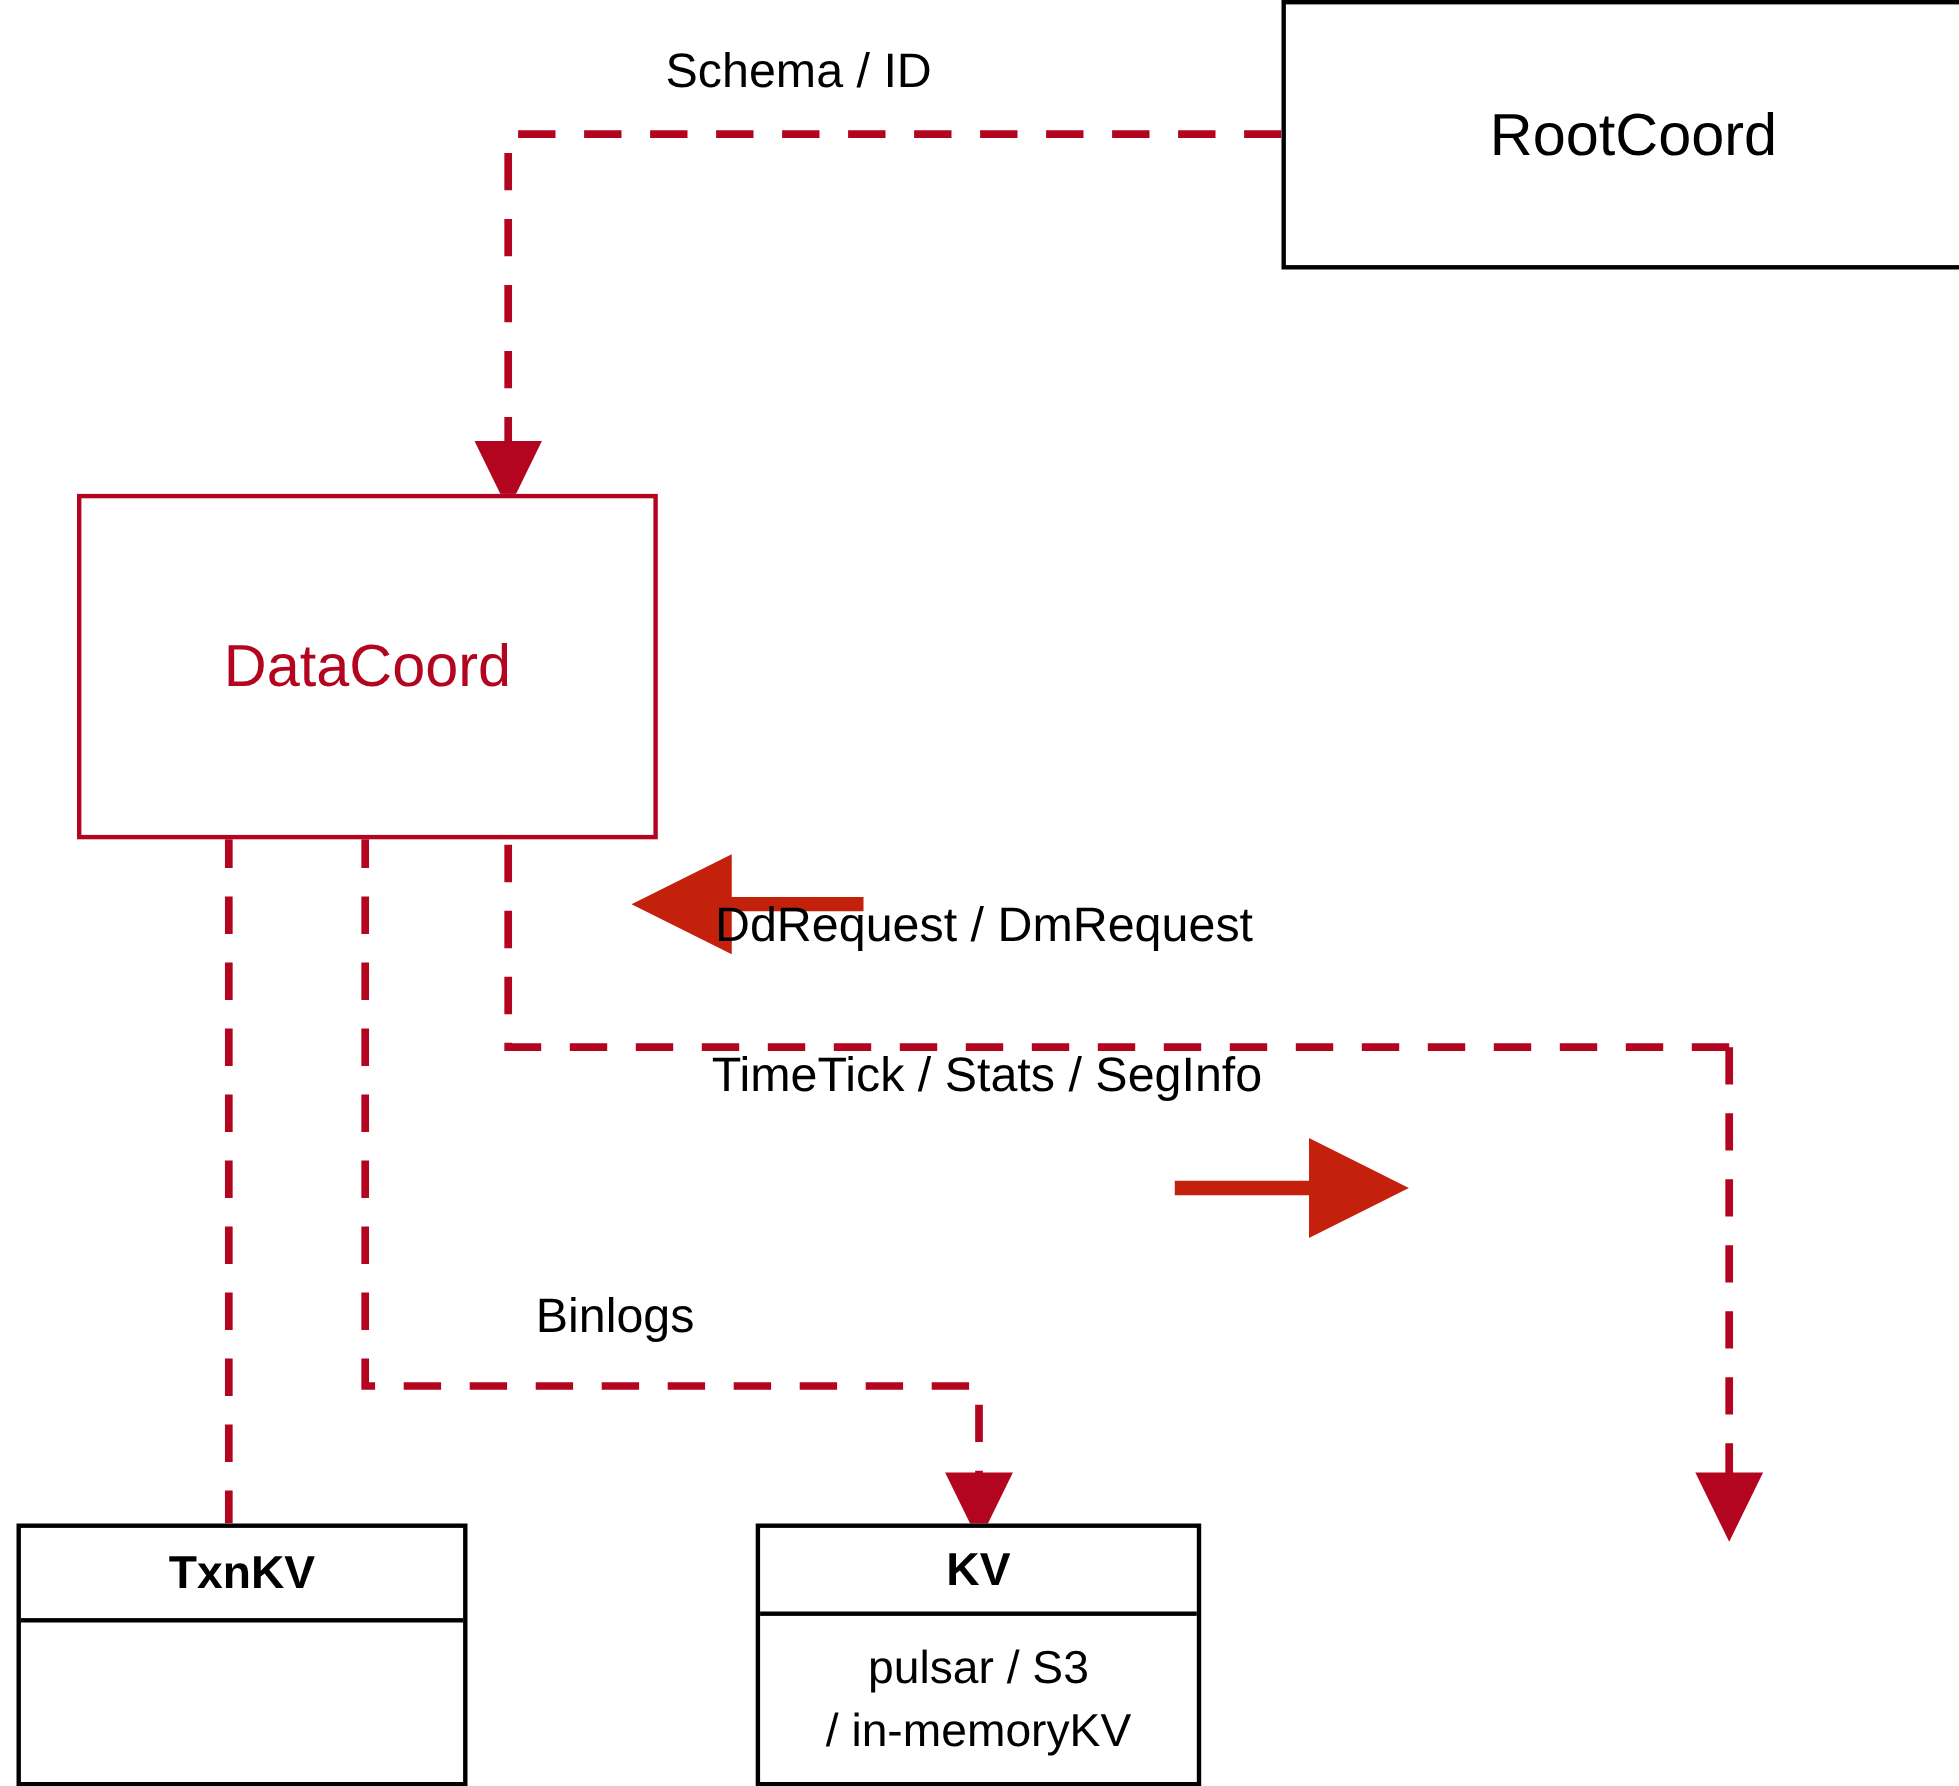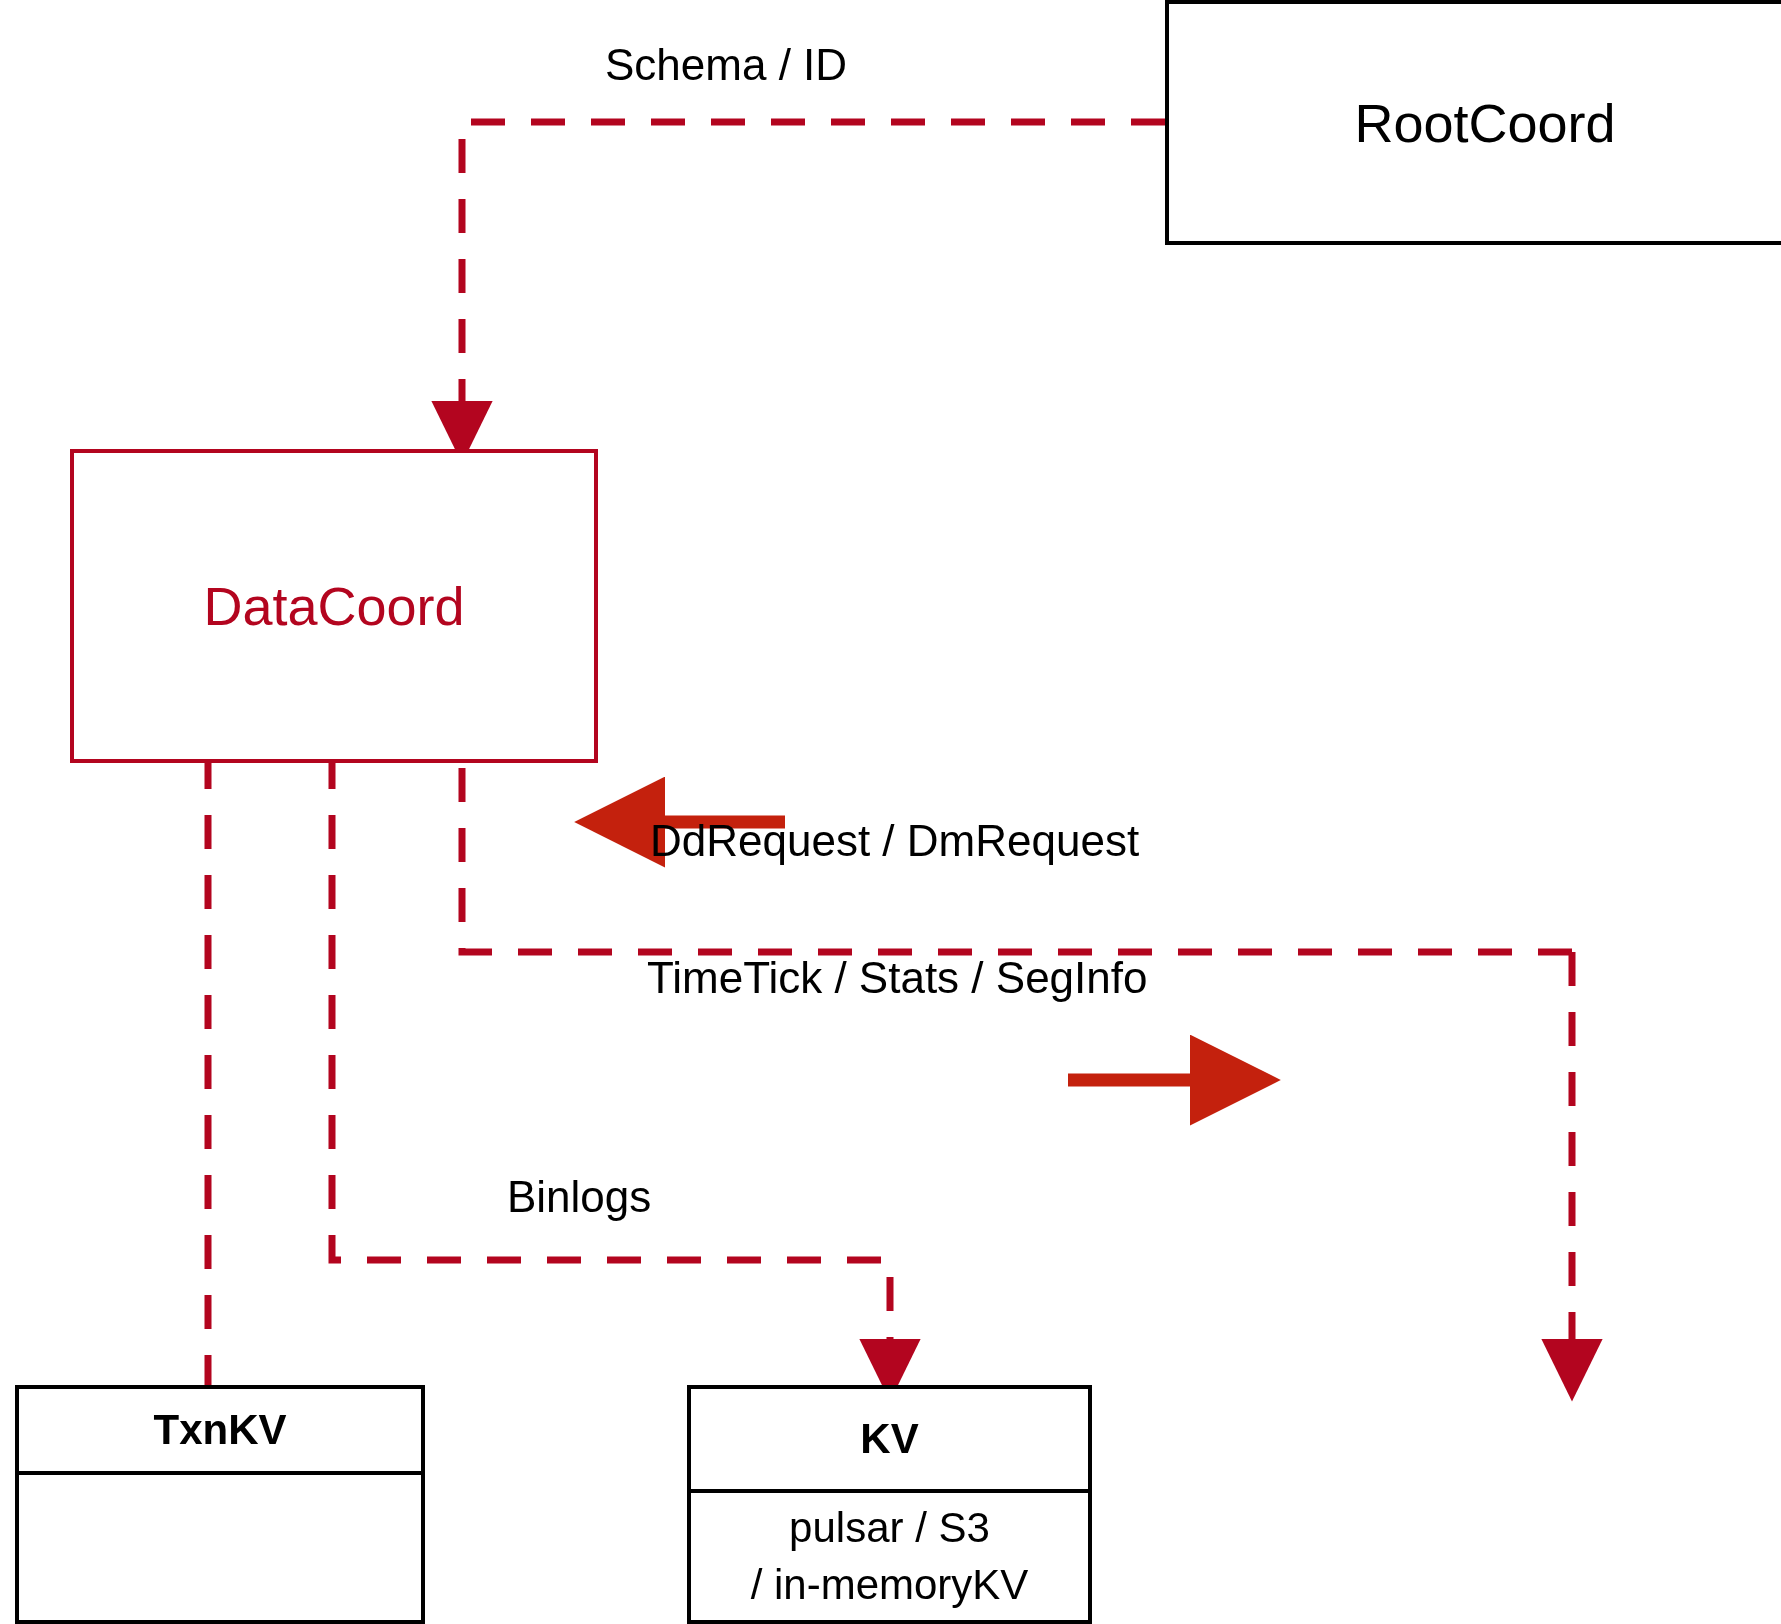--- a/index.html
+++ b/index.html
@@ -134,29 +134,29 @@
 
   <div class="node-box red-box" style="left:70px; top:449px; width:528px; height:314px;text-align:center;">
     <div class="node-title-red">DataCoord</div>
   </div>
 
   <div class="node-box black-box stacked" style="left:5px; top:1385px; width:410px; height:239px;margin-left:10px;">
     <div class="stack-header" style="height:86px;">TxnKV</div>
   </div>
 
   <div class="node-box black-box stacked" style="left:687px; top:1385px; width:405px; height:239px;">
-    <div class="stack-header" style="height:104px;">KV</div>
+    <div class="stack-header" style="height:80px;">KV</div>
     <div class="stack-body">
       <span>pulsar / S3</span>
       <span>/ in-memoryKV</span>
     </div>
   </div>
 
 
   <div class="edge-label" style="left:605px; top:40px;">Schema / ID</div>
 
   <div class="edge-label" style="left:650px; top:816px;">DdRequest / DmRequest</div>
 
   <div class="edge-label" style="left:647px; top:953px;">TimeTick / Stats / SegInfo</div>
 
-  <div class="edge-label" style="left:487px; top:1172px;margin-left:20px;">Binlogs</div>
+  <div class="edge-label" style="left:487px; top:1172px;">Binlogs</div>
 
 </div>
 
 </body></html>

